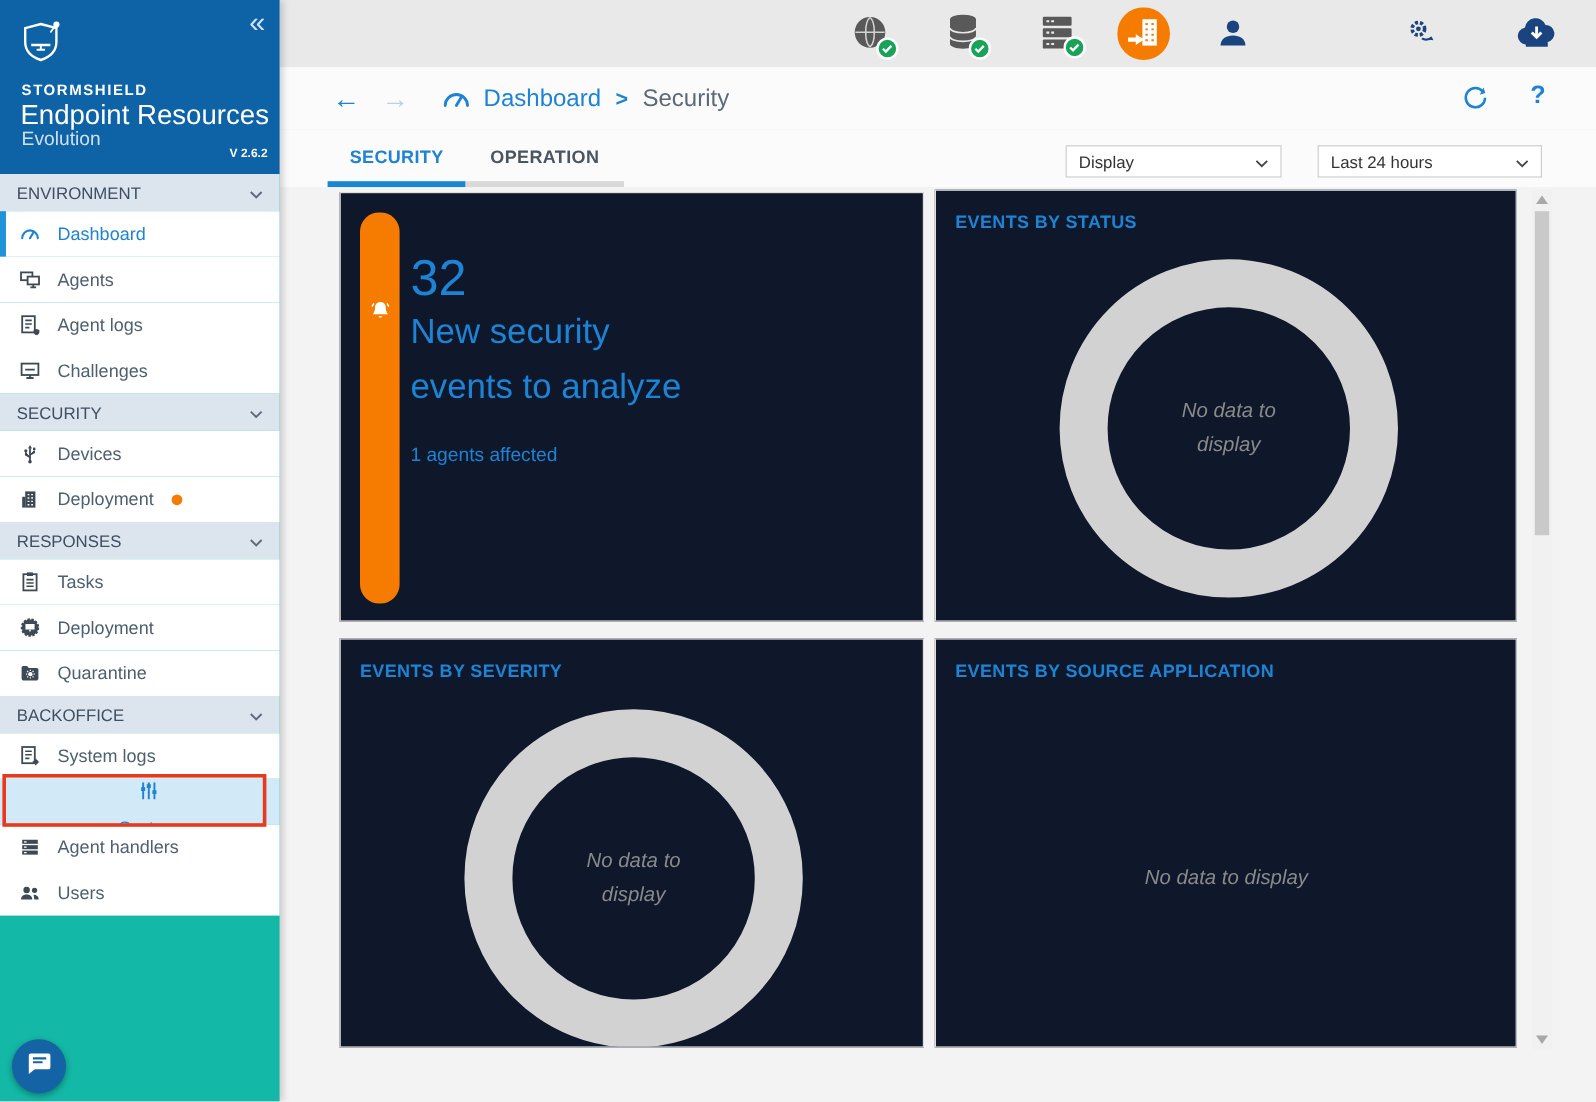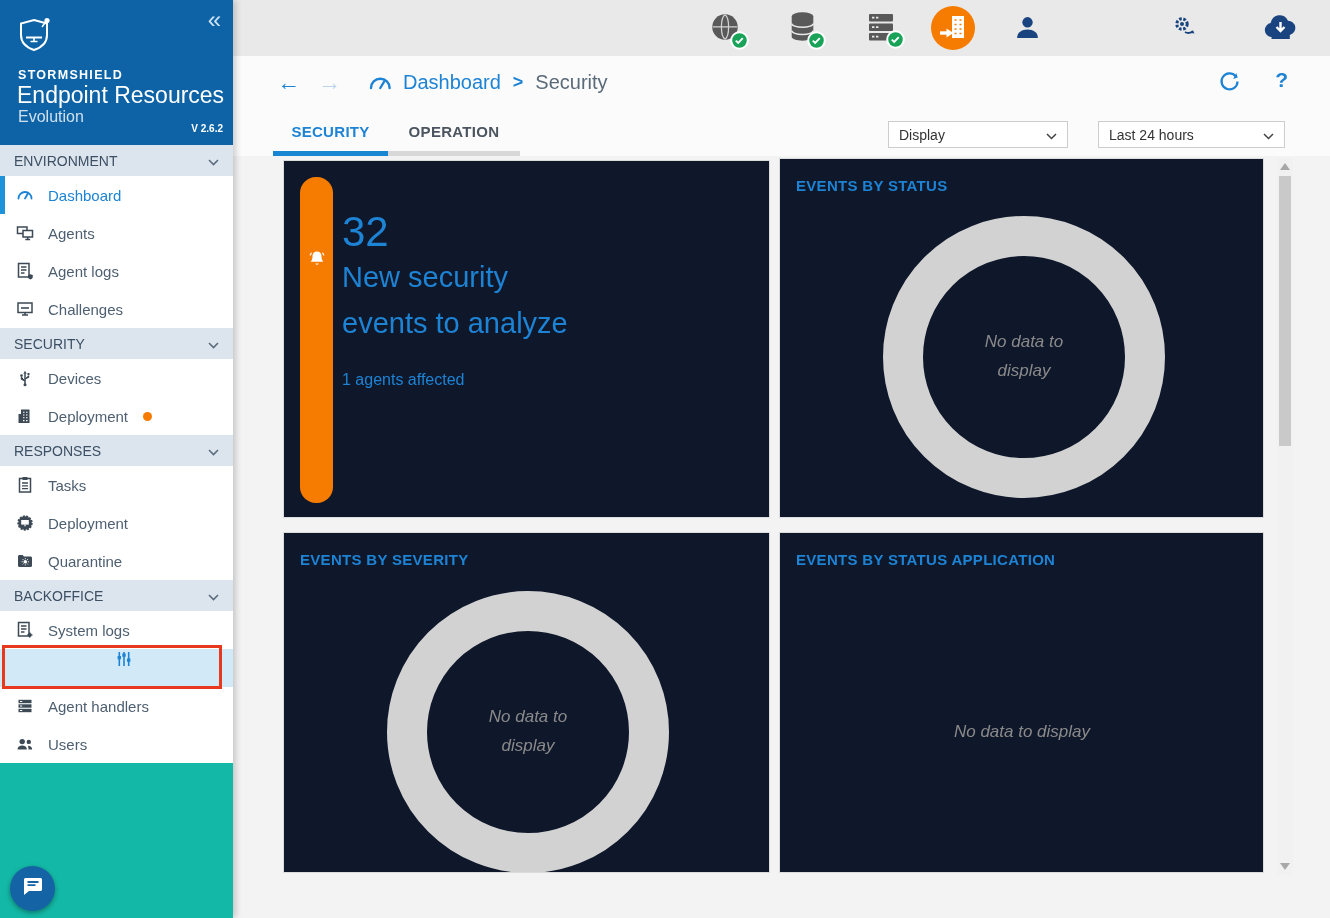--- a/index.html
+++ b/index.html
@@ -435,21 +435,21 @@
       <svg width="487" height="341" style="position:absolute;left:0;top:0;">
           <circle cx="244" cy="199" r="121" fill="none" stroke="#d2d2d2" stroke-width="40"></circle>
         </svg>
       <div class="empty-donut-text" style="left:244px;top:199px;">
         <div>No data to</div>
         <div>display</div>
       </div>
     </div>
 
     <div class="card card-source">
-      <div class="card-title">EVENTS BY STATUS APPLICATION</div>
+      <div class="card-title">EVENTS BY SOURCE APPLICATION</div>
       <div class="empty-flat-text" style="left:242px;top:199px;">No data to display</div>
     </div>
 
     <div class="scrollbar">
       <span class="sb-up"></span>
       <span class="sb-thumb"></span>
       <span class="sb-down"></span>
     </div>
   </div>
 </div>

